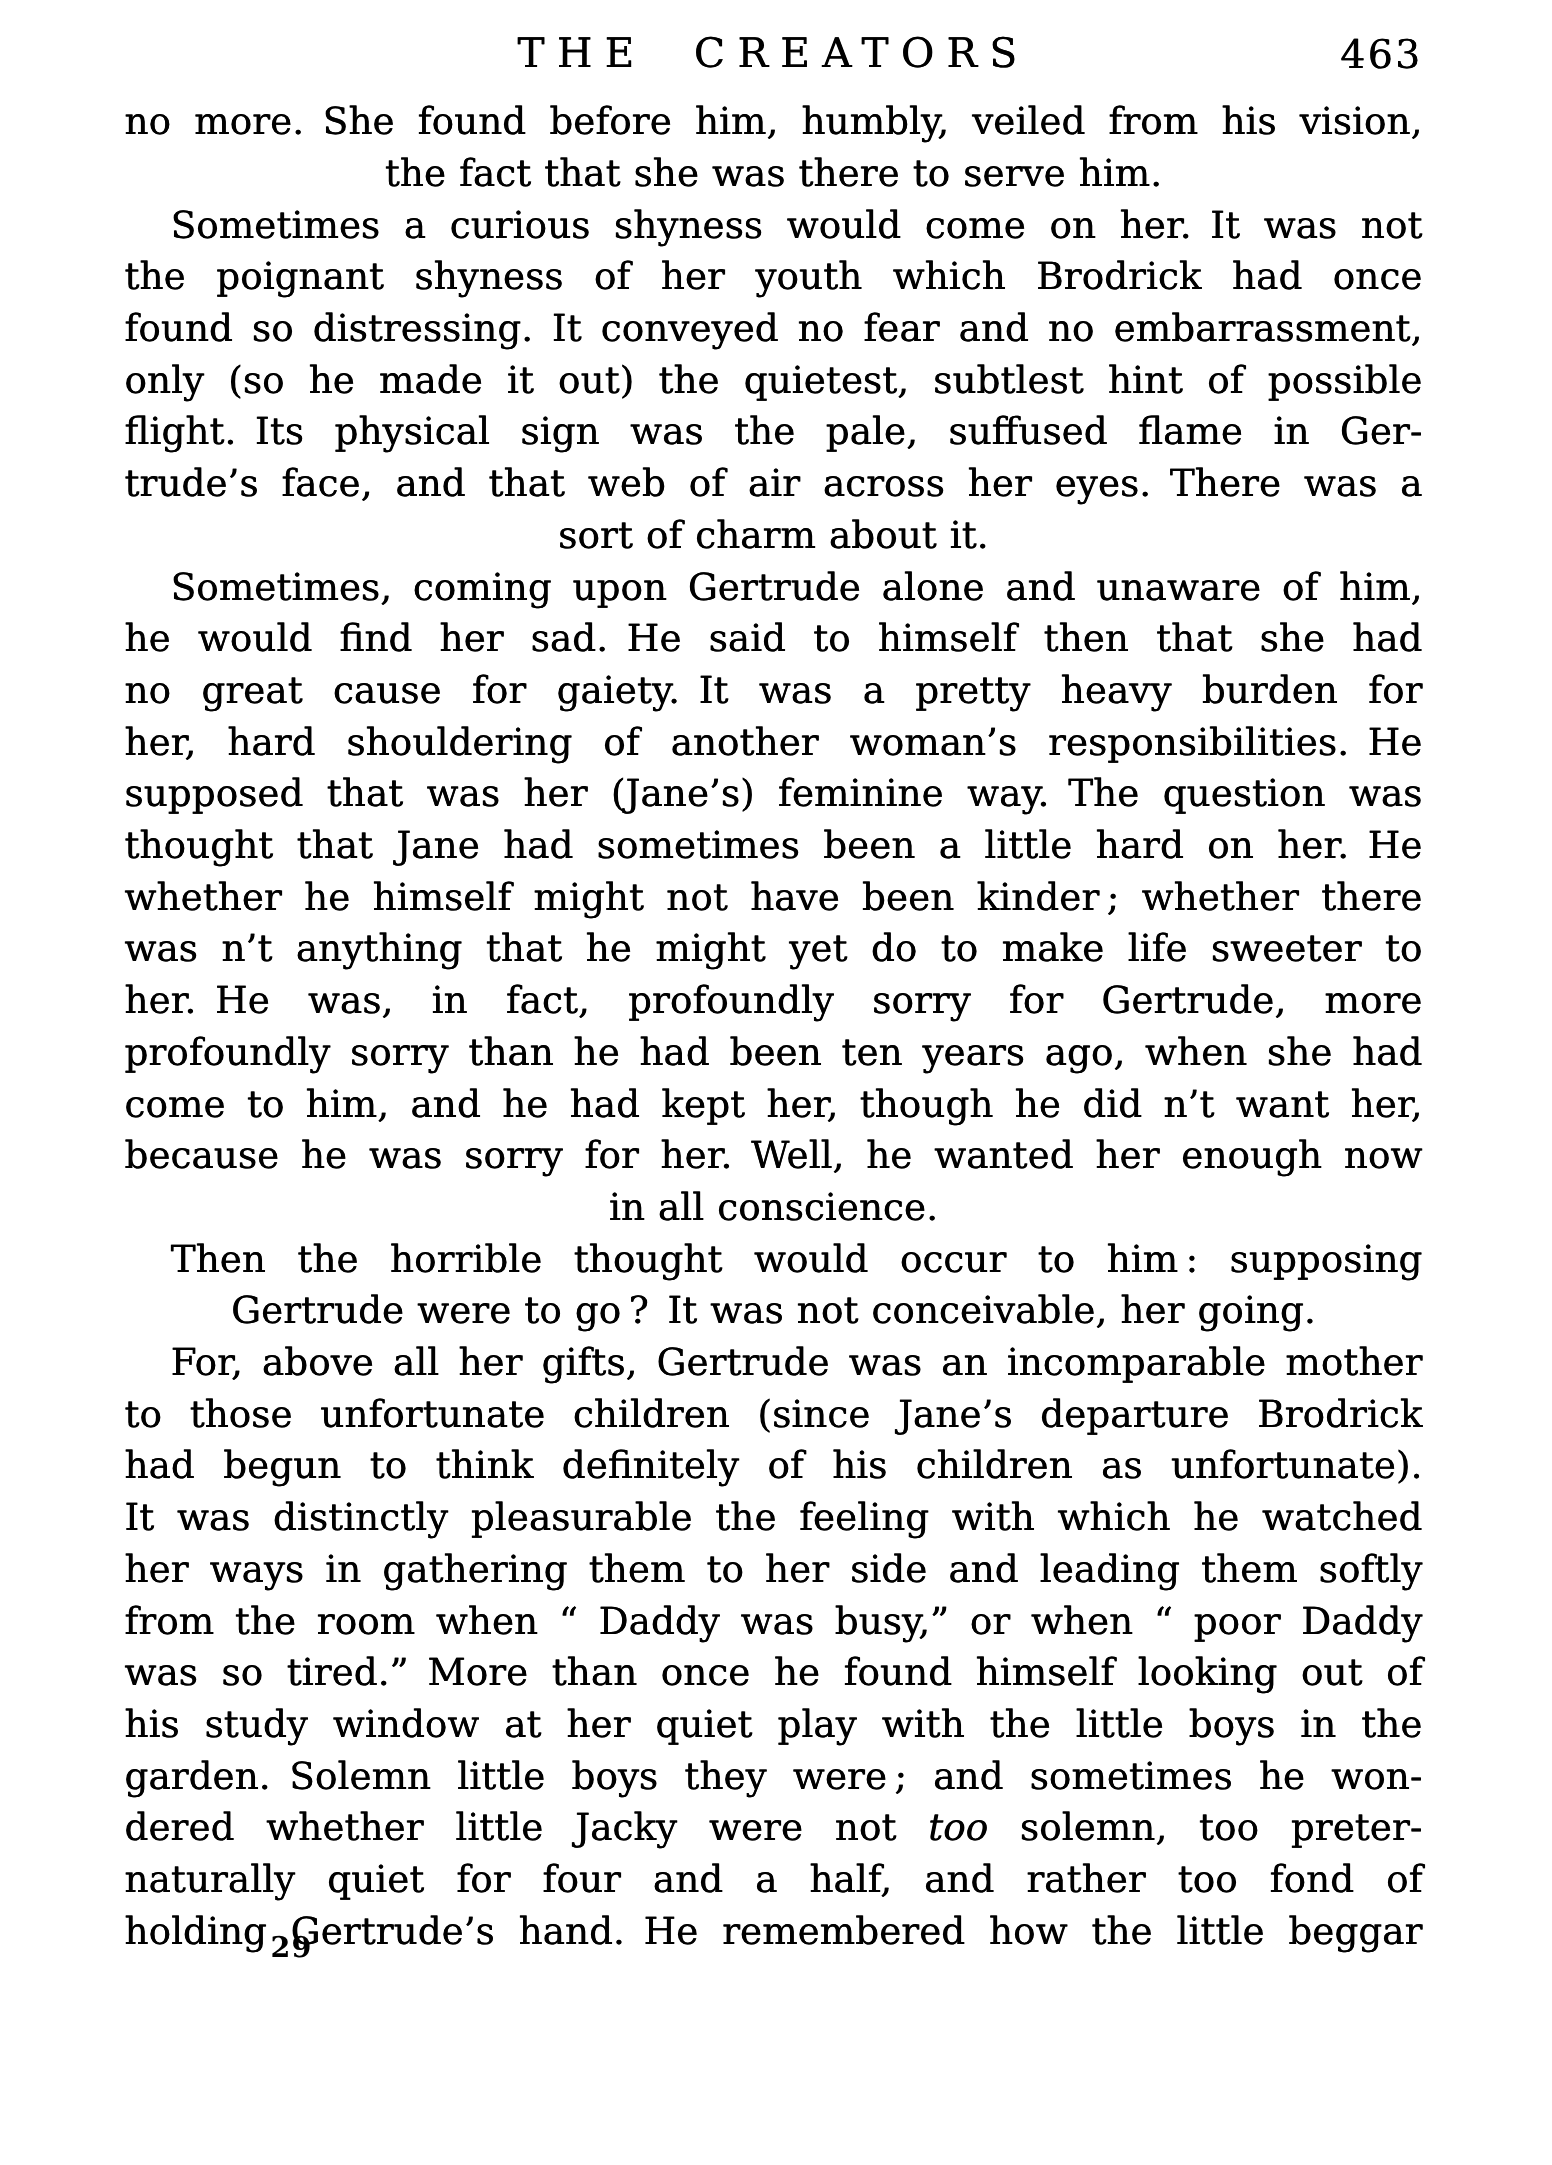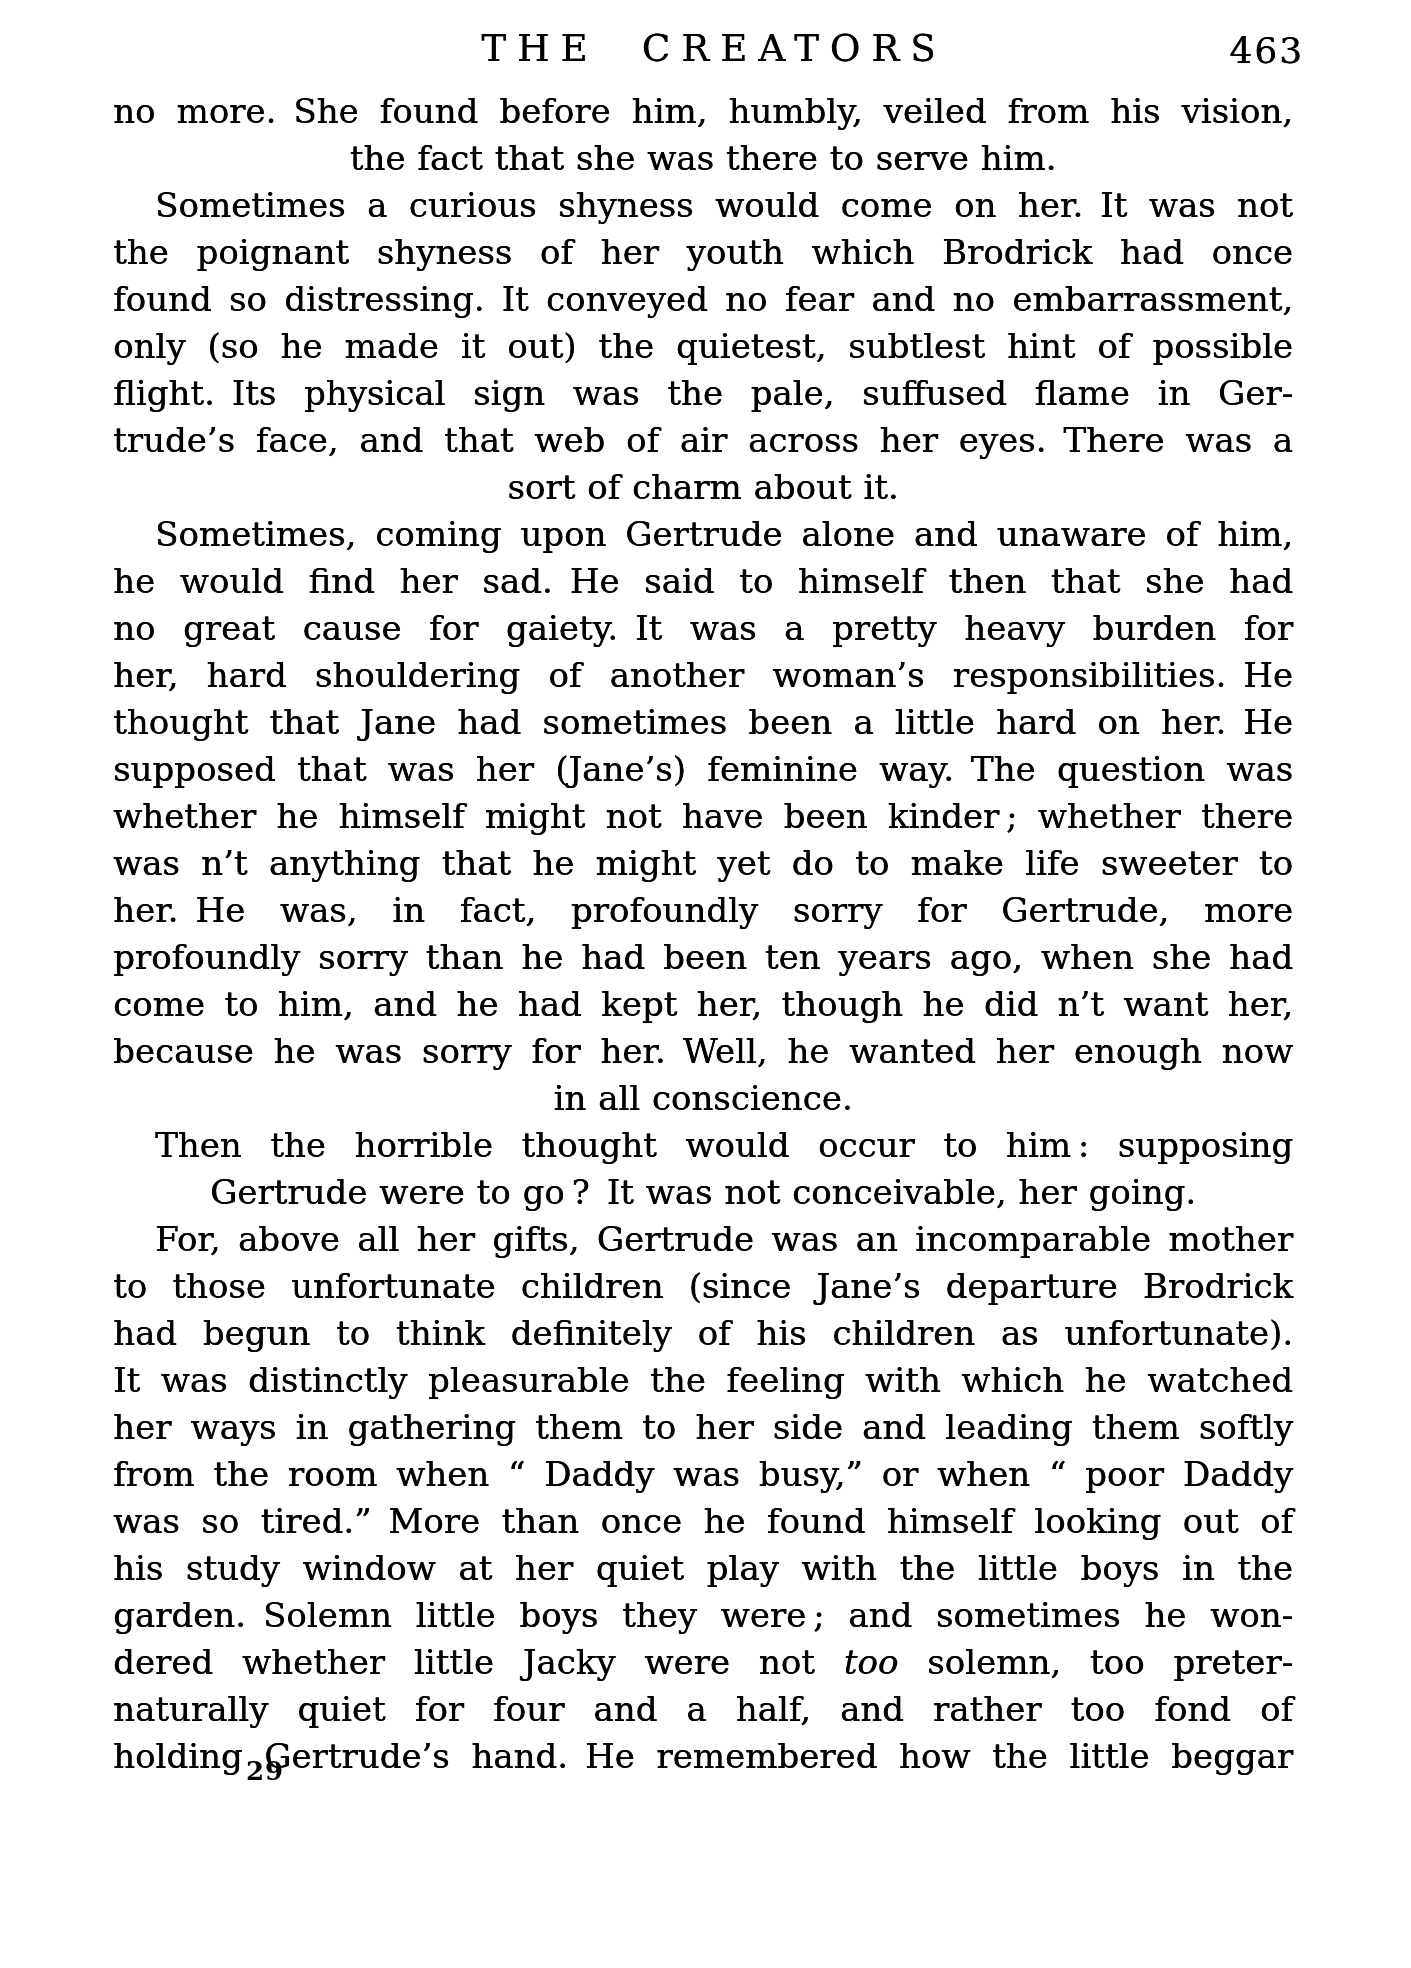--- a/index.html
+++ b/index.html
@@ -11,21 +11,21 @@
     position: relative;
     width: 1411px;
     height: 1968px;
     background: #ffffff;
     color: #000000;
     font-family: "DejaVu Serif", "Liberation Serif", serif;
     overflow: hidden;
   }
   .running-header {
     position: absolute;
-    left: 124px;
+    left: 113px;
     top: 28px;
     width: 1180px;
     height: 46px;
   }
   .running-title {
     display: block;
     text-align: center;
     font-size: 37px;
     line-height: 42px;
     letter-spacing: 0.30em;
@@ -96,22 +96,22 @@
       <div class="line just"><span>the poignant shyness of her youth which Brodrick had once</span></div>
       <div class="line just"><span>found so distressing. It conveyed no fear and no embarrassment,</span></div>
       <div class="line just"><span>only (so he made it out) the quietest, subtlest hint of possible</span></div>
       <div class="line just"><span>flight. Its physical sign was the pale, suffused flame in Ger-</span></div>
       <div class="line just"><span>trude’s face, and that web of air across her eyes. There was a</span></div>
       <div class="line"><span>sort of charm about it.</span></div>
       <div class="line indent just"><span>Sometimes, coming upon Gertrude alone and unaware of him,</span></div>
       <div class="line just"><span>he would find her sad. He said to himself then that she had</span></div>
       <div class="line just"><span>no great cause for gaiety. It was a pretty heavy burden for</span></div>
       <div class="line just"><span>her, hard shouldering of another woman’s responsibilities. He</span></div>
+      <div class="line just"><span>supposed that was her (Jane’s) feminine way. The question was</span></div>
       <div class="line just"><span>thought that Jane had sometimes been a little hard on her. He</span></div>
-      <div class="line just"><span>supposed that was her (Jane’s) feminine way. The question was</span></div>
       <div class="line just"><span>whether he himself might not have been kinder ; whether there</span></div>
       <div class="line just"><span>was n’t anything that he might yet do to make life sweeter to</span></div>
       <div class="line just"><span>her. He was, in fact, profoundly sorry for Gertrude, more</span></div>
       <div class="line just"><span>profoundly sorry than he had been ten years ago, when she had</span></div>
       <div class="line just"><span>come to him, and he had kept her, though he did n’t want her,</span></div>
       <div class="line just"><span>because he was sorry for her. Well, he wanted her enough now</span></div>
       <div class="line"><span>in all conscience.</span></div>
       <div class="line indent just"><span>Then the horrible thought would occur to him : supposing</span></div>
       <div class="line"><span>Gertrude were to go ? It was not conceivable, her going.</span></div>
       <div class="line indent just"><span>For, above all her gifts, Gertrude was an incomparable mother</span></div>

